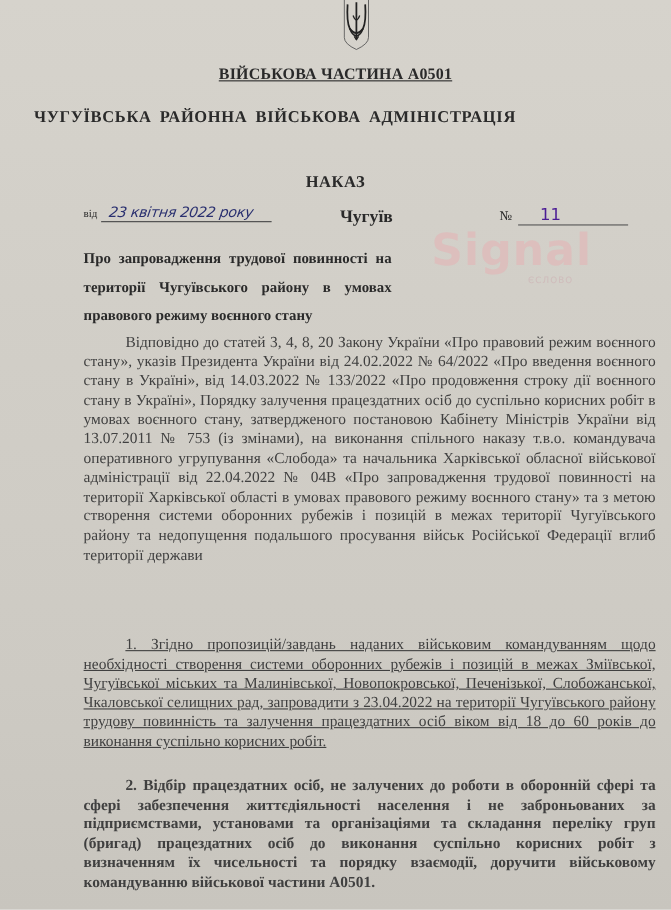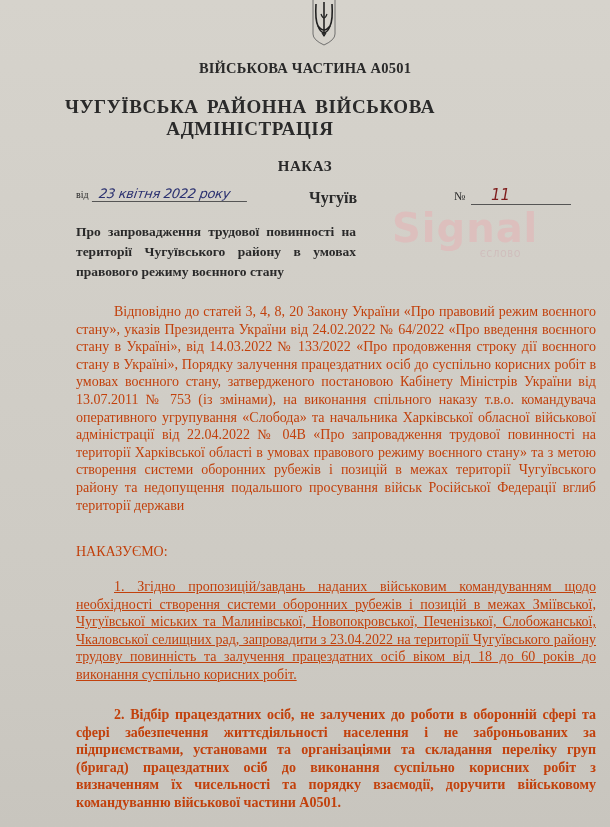--- a/index.html
+++ b/index.html
@@ -28,28 +28,29 @@
       height: 46px;
     }
     .unit-title {
       position: absolute;
       left: 0; width: 610px;
       top: 60px;
       text-align: center;
       font-weight: bold;
       font-size: 14.5px;
       letter-spacing: 0.2px;
+      text-decoration: underline;
     }
     .admin-title {
       position: absolute;
       left: 0; width: 500px;
       top: 96px;
       text-align: center;
       font-weight: bold;
-      font-size: 19px;
+      font-size: 15px;
       line-height: 22px;
       letter-spacing: 0.6px;
       word-spacing: 3px;
     }
     .order-title {
       position: absolute;
       left: 0; width: 610px;
       top: 158px;
       text-align: center;
       font-weight: bold;
@@ -78,34 +79,33 @@
       padding-left: 6px;
       box-sizing: border-box;
     }
     .city { position: absolute; left: 233px; top: 3px; font-weight: bold; font-size: 16px; }
     .num-label { position: absolute; left: 378px; top: 3px; font-size: 12px; }
     .num-value {
       position: absolute; left: 395px; top: 0px;
       width: 100px;
       border-bottom: 1px solid #555;
       font-family: "DejaVu Sans", sans-serif;
-      font-style: italic;
       font-size: 15px;
-      color: #7f1d1d;
+      color: #4c1d95;
       padding-left: 20px;
       box-sizing: border-box;
     }
     .subject {
       position: absolute;
       left: 76px;
       top: 222px;
       width: 280px;
       font-weight: bold;
       font-size: 13.5px;
-      line-height: 20px;
+      line-height: 26px;
       text-align: justify;
       text-align-last: left;
     }
     .watermark {
       position: absolute;
       left: 392px;
       top: 208px;
       width: 220px;
       color: rgba(232, 170, 175, 0.45);
       font-family: "DejaVu Sans", sans-serif;
@@ -123,21 +123,21 @@
       font-size: 8px;
       letter-spacing: 1px;
     }
     .body-text {
       position: absolute;
       left: 76px;
       width: 520px;
       font-size: 14px;
       line-height: 17.6px;
       text-align: justify;
-      color: #c2410c;
+      color: #404040;
     }
     .preamble { top: 303px; text-indent: 38px; }
     .order-word { top: 543px; font-size: 14px; }
     .item1 { top: 578px; text-indent: 38px; text-decoration: underline; }
     .item2 { top: 706px; text-indent: 38px; font-weight: bold; }
   </style>
 </head>
 <body>
 
 <div class="page">
@@ -167,19 +167,18 @@
     <span class="num-value">11</span>
   </div>
 
   <div class="watermark">Signal</div>
   <div class="watermark-sub">ЄСЛОВО</div>
 
   <div class="subject">Про запровадження трудової повинності на території Чугуївського району в умовах правового режиму воєнного стану</div>
 
   <div class="body-text preamble">Відповідно до статей 3, 4, 8, 20 Закону України «Про правовий режим воєнного стану», указів Президента України від 24.02.2022 № 64/2022 «Про введення воєнного стану в Україні», від 14.03.2022 № 133/2022 «Про продовження строку дії воєнного стану в Україні», Порядку залучення працездатних осіб до суспільно корисних робіт в умовах воєнного стану, затвердженого постановою Кабінету Міністрів України від 13.07.2011 № 753 (із змінами), на виконання спільного наказу т.в.о. командувача оперативного угрупування «Слобода» та начальника Харківської обласної військової адміністрації від 22.04.2022 № 04В «Про запровадження трудової повинності на території Харківської області в умовах правового режиму воєнного стану» та з метою створення системи оборонних рубежів і позицій в межах території Чугуївського району та недопущення подальшого просування військ Російської Федерації вглиб території держави</div>
 
-  <div class="body-text order-word">НАКАЗУЄМО:</div>
 
   <div class="body-text item1">1. Згідно пропозицій/завдань наданих військовим командуванням щодо необхідності створення системи оборонних рубежів і позицій в межах Зміївської, Чугуївської міських та Малинівської, Новопокровської, Печенізької, Слобожанської, Чкаловської селищних рад, запровадити з 23.04.2022 на території Чугуївського району трудову повинність та залучення працездатних осіб віком від 18 до 60 років до виконання суспільно корисних робіт.</div>
 
   <div class="body-text item2">2. Відбір працездатних осіб, не залучених до роботи в оборонній сфері та сфері забезпечення життєдіяльності населення і не заброньованих за підприємствами, установами та організаціями та складання переліку груп (бригад) працездатних осіб до виконання суспільно корисних робіт з визначенням їх чисельності та порядку взаємодії, доручити військовому командуванню військової частини А0501.</div>
 
 </div>
 
 </body></html>

